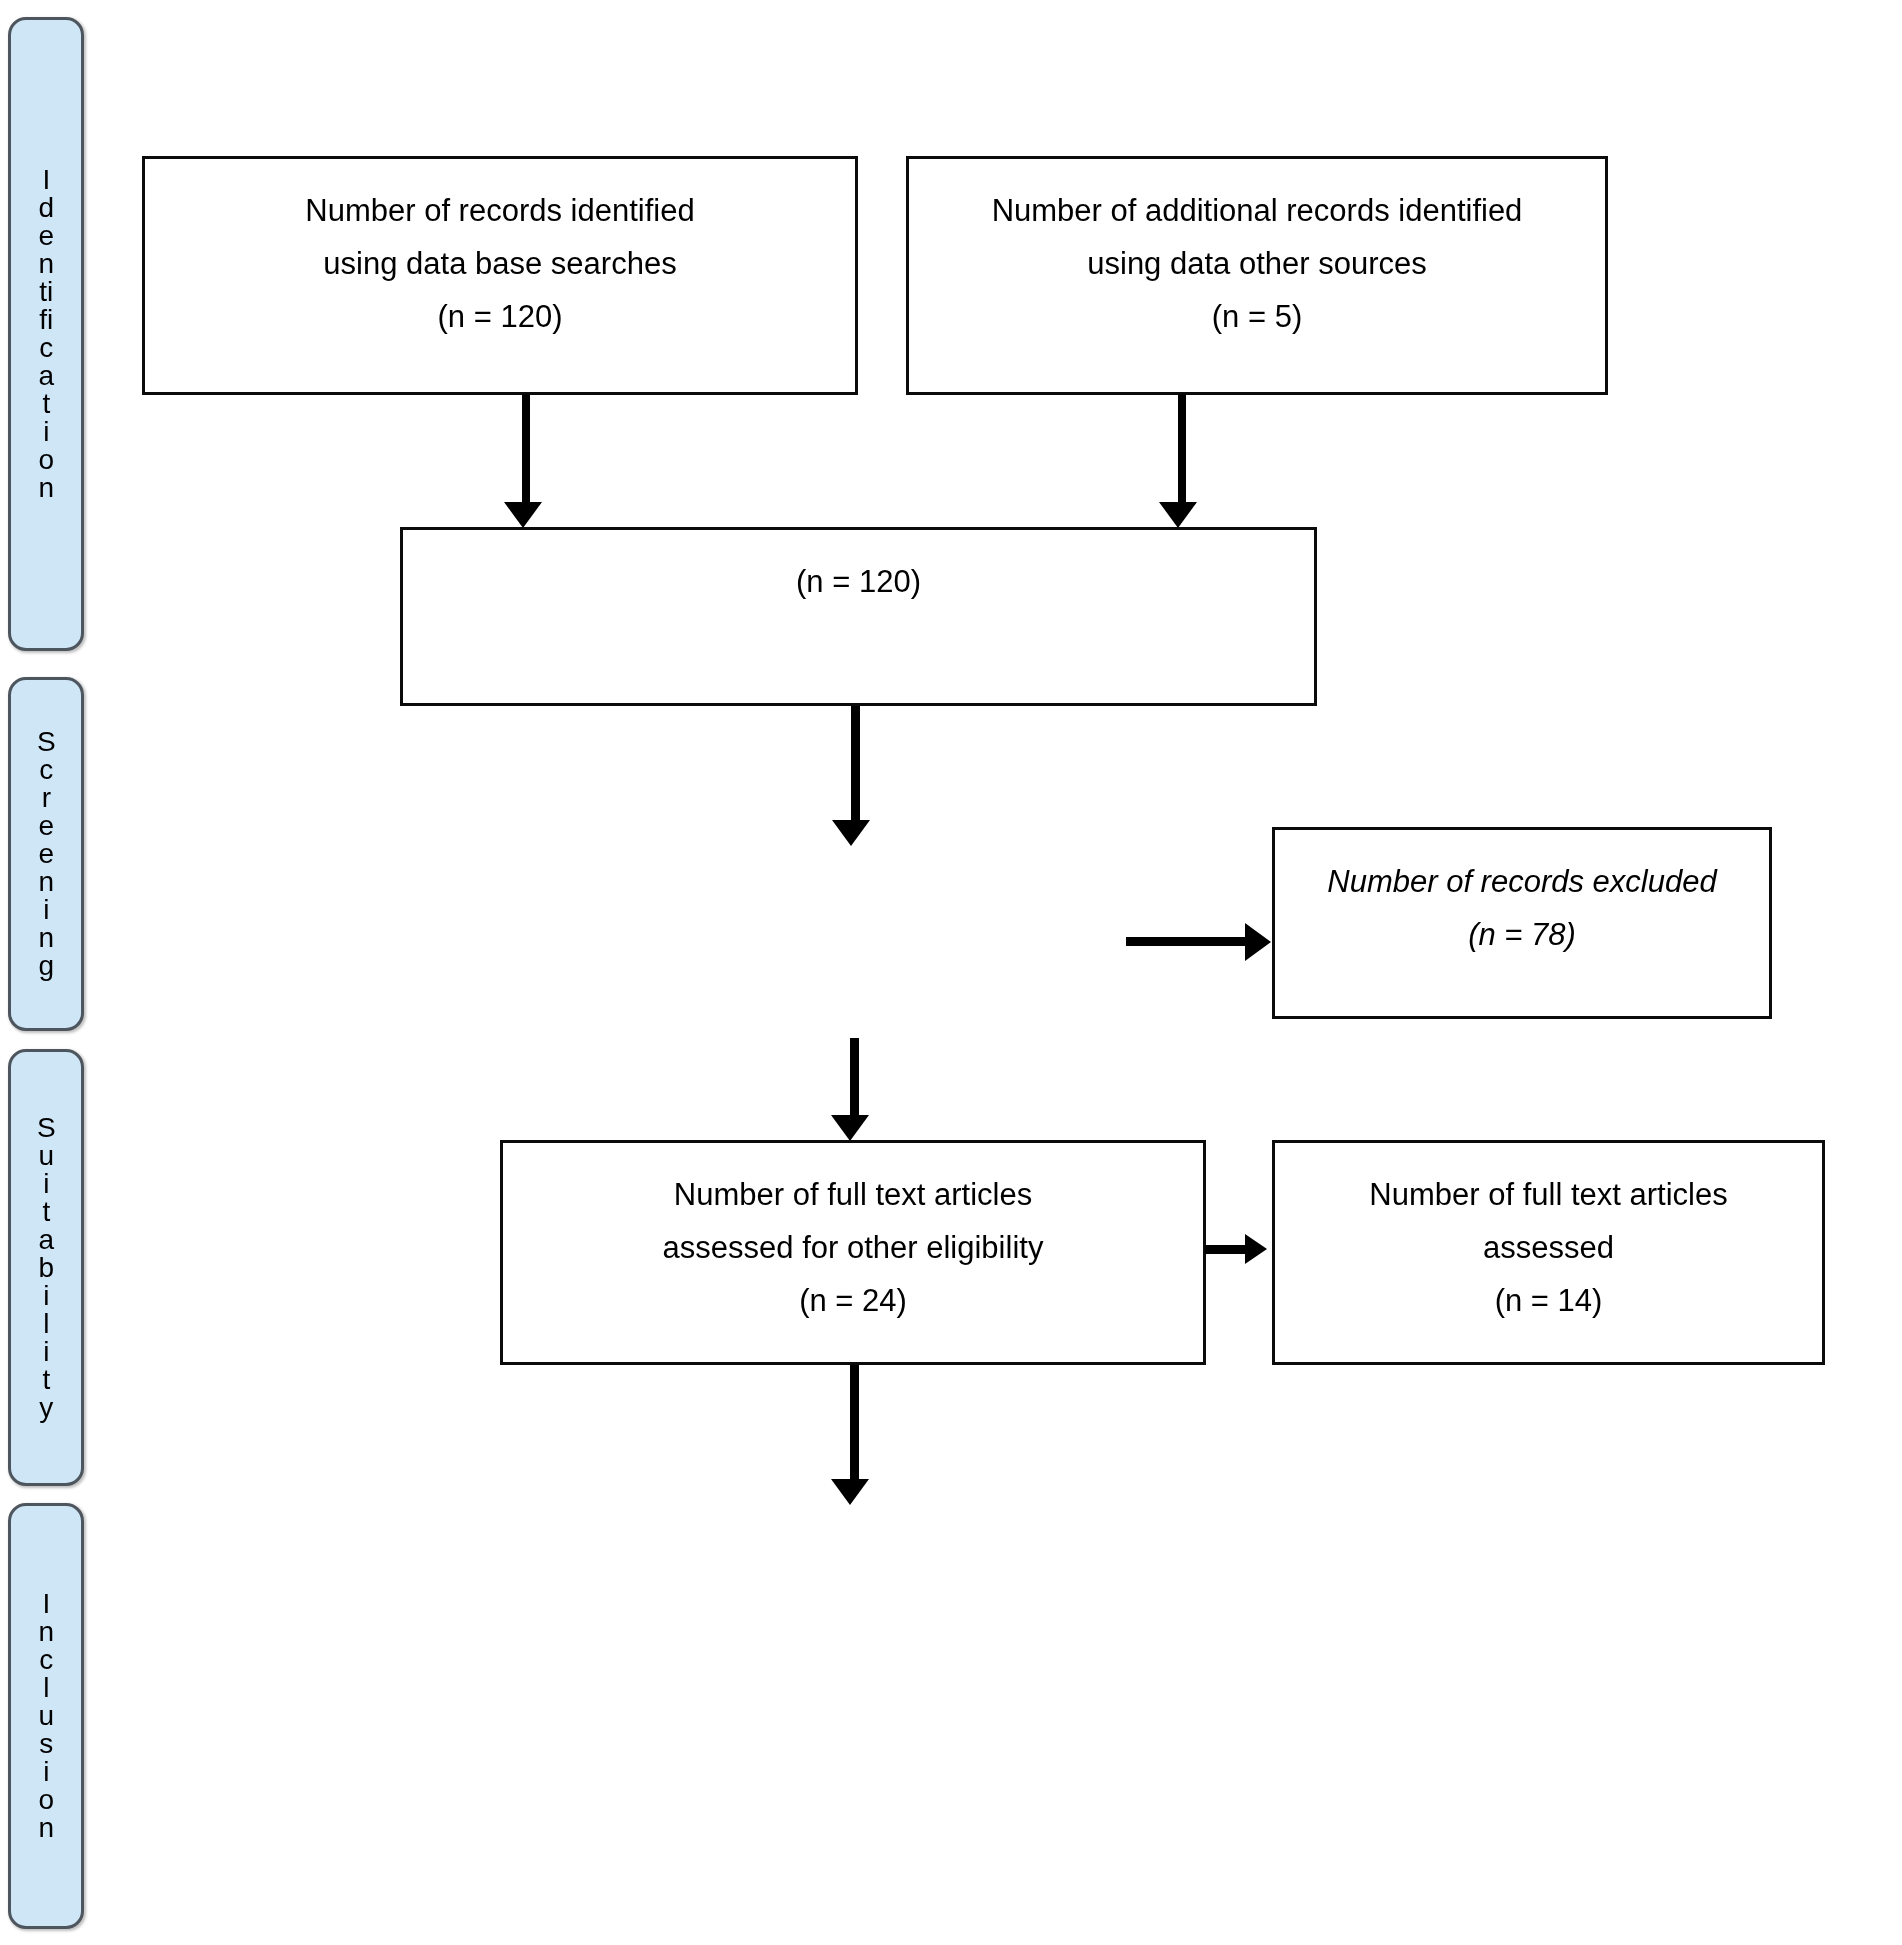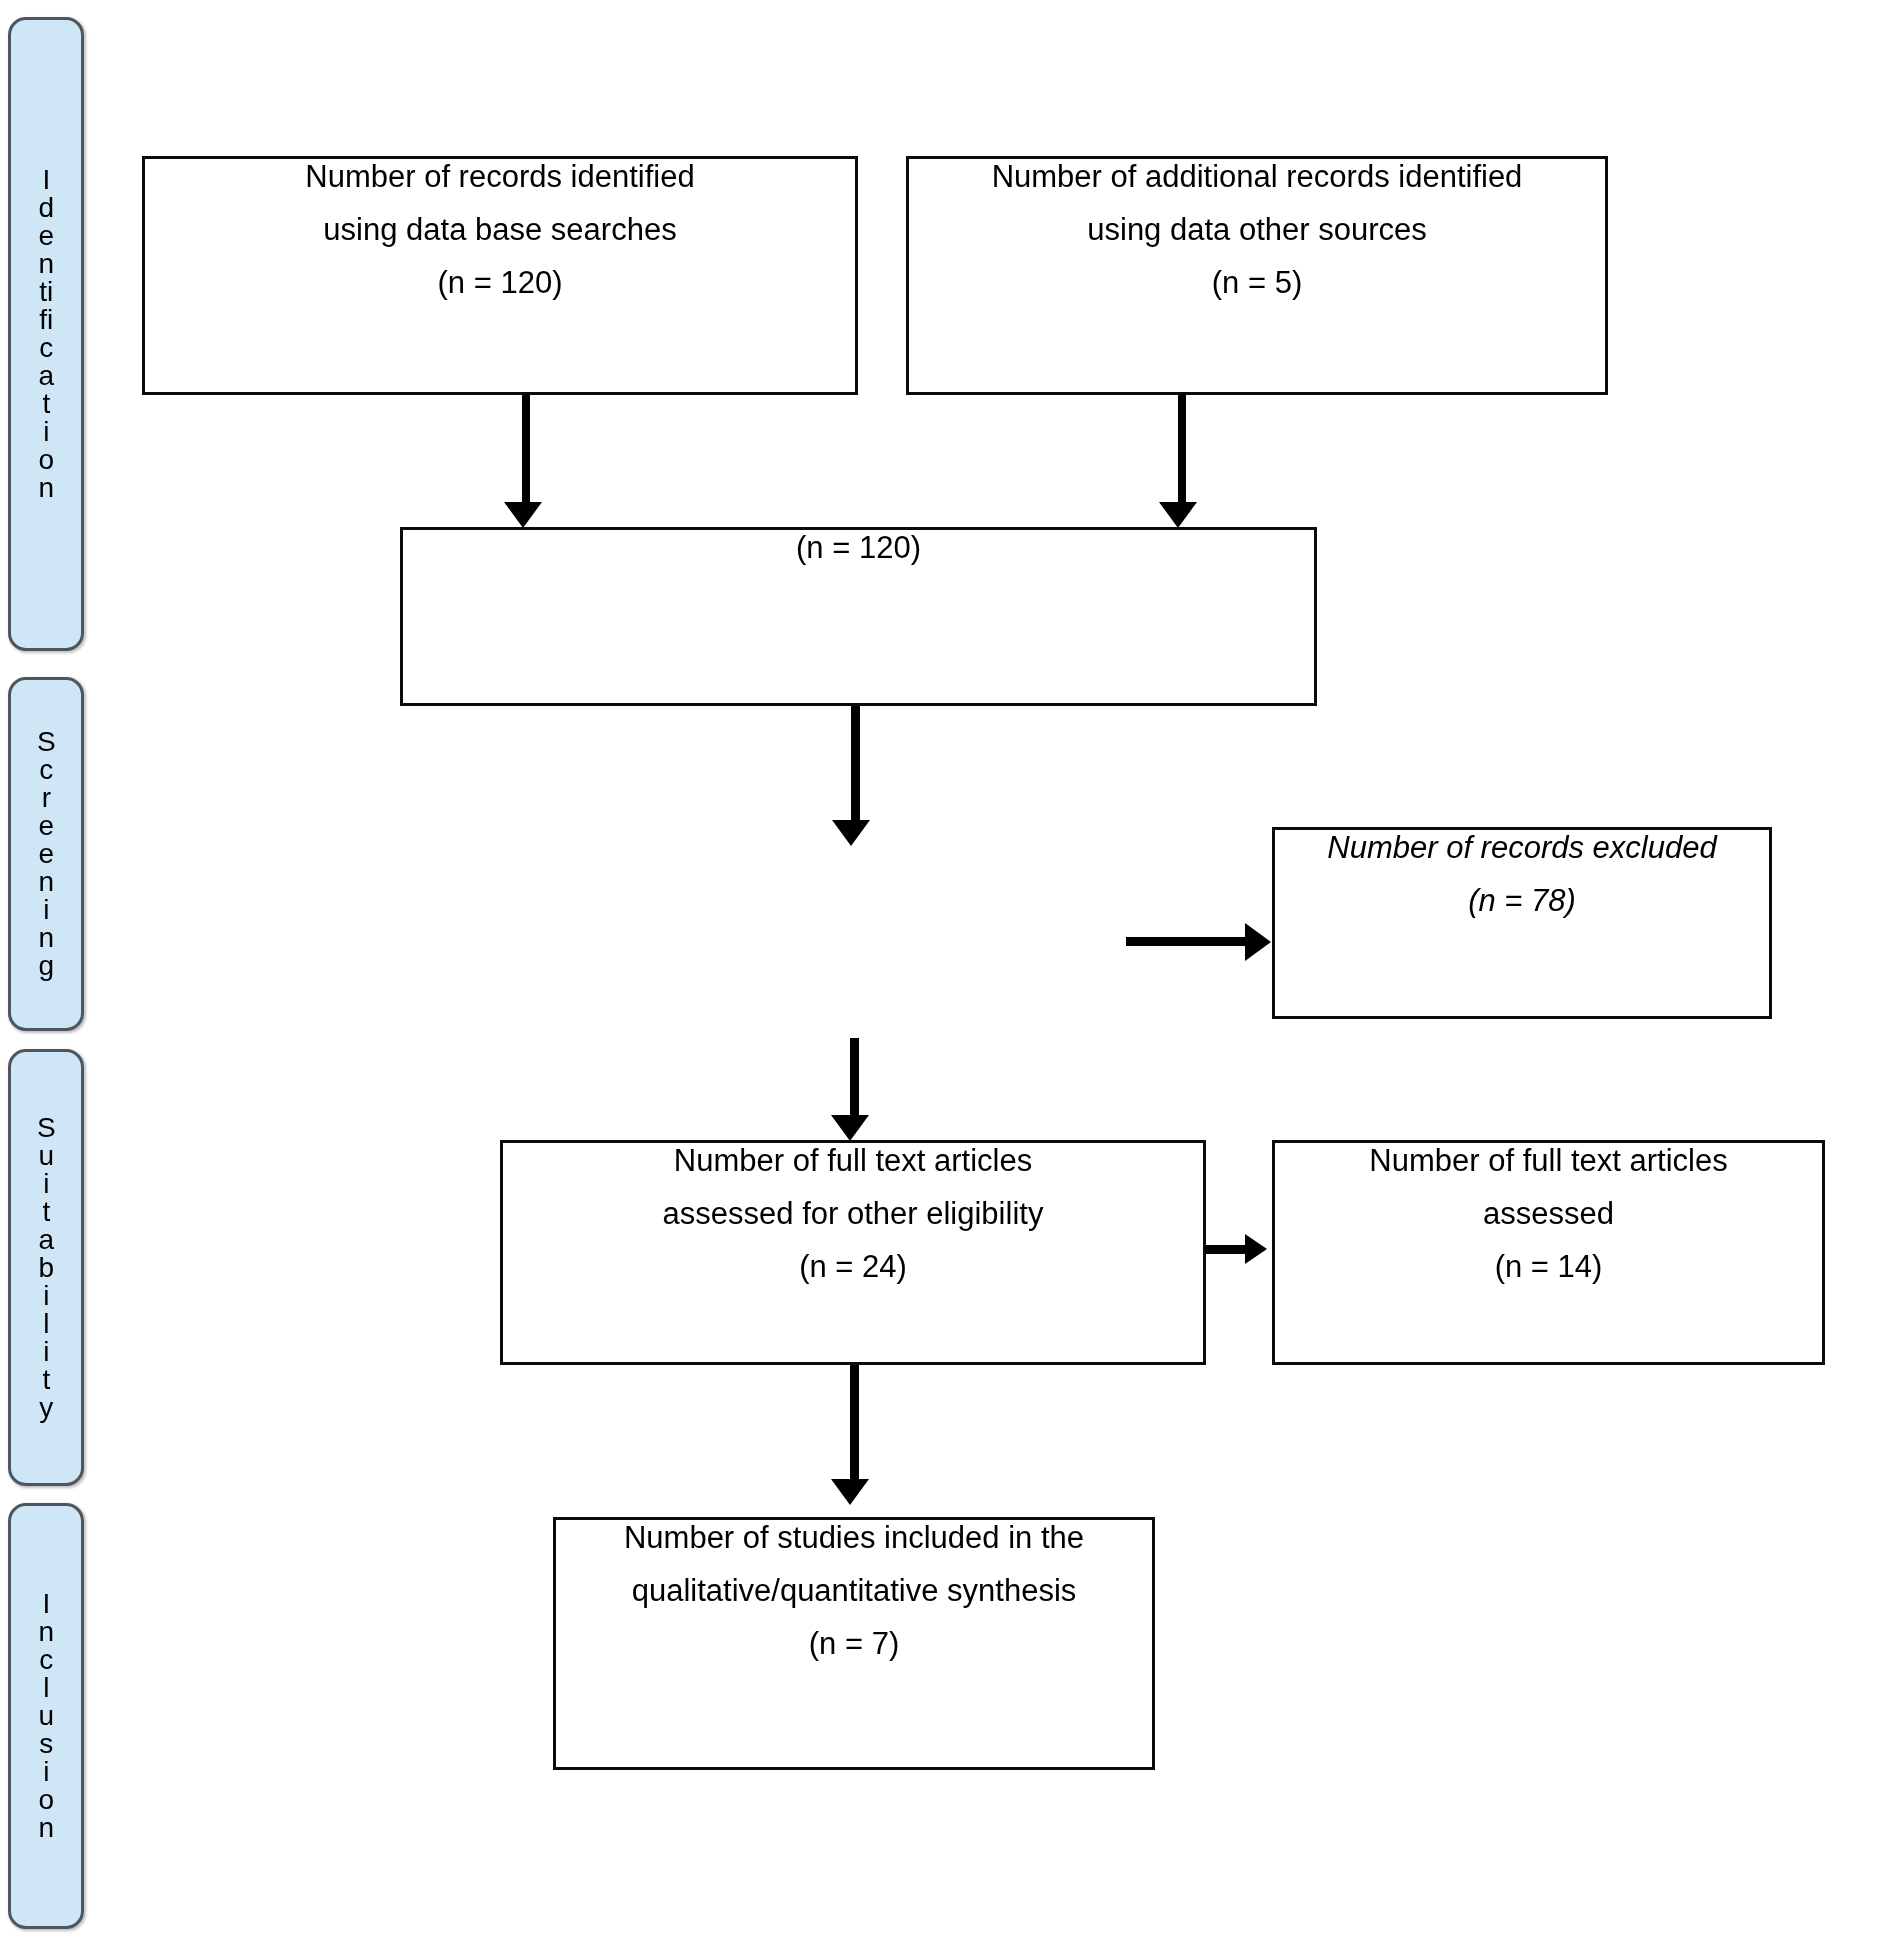--- a/index.html
+++ b/index.html
@@ -49,21 +49,21 @@
   
   .flow-box {
     position: absolute;
     box-sizing: border-box;
     background: #ffffff;
     border: 3.5px solid #0b0b0b;
     display: flex;
     flex-direction: column;
     align-items: center;
     justify-content: flex-start;
-    padding-top: 2px;
+    padding-top: 36px;
   }
   .flow-line {
     font-family: "Liberation Sans", sans-serif;
     font-size: 31px;
     color: #000000;
     text-align: center;
     line-height: 1.0;
     white-space: nowrap;
     padding: 0 7px;
     margin-bottom: 22px;
@@ -233,20 +233,15 @@
   <div class="conn">
     <div class="h-shaft" style="left:1205px; top:1245px; width:43px; height:9px;"></div>
     <div class="h-head-sm" style="left:1245px; top:1234px;"></div>
   </div>
 
   <div class="conn">
     <div class="v-shaft" style="left:850px; top:1365px; width:9px; height:121px;"></div>
     <div class="v-head" style="left:831px; top:1479px;"></div>
   </div>
 
-  <div class="flow-box" style="left:553px; top:1517px; width:602px; height:253px;">
-    <div class="flow-line">Number of studies included in the</div>
-    <div class="flow-line">qualitative/quantitative synthesis</div>
-    <div class="flow-line">(n = 7)</div>
-  </div>
 
 </div>
 
 
 </body></html>

